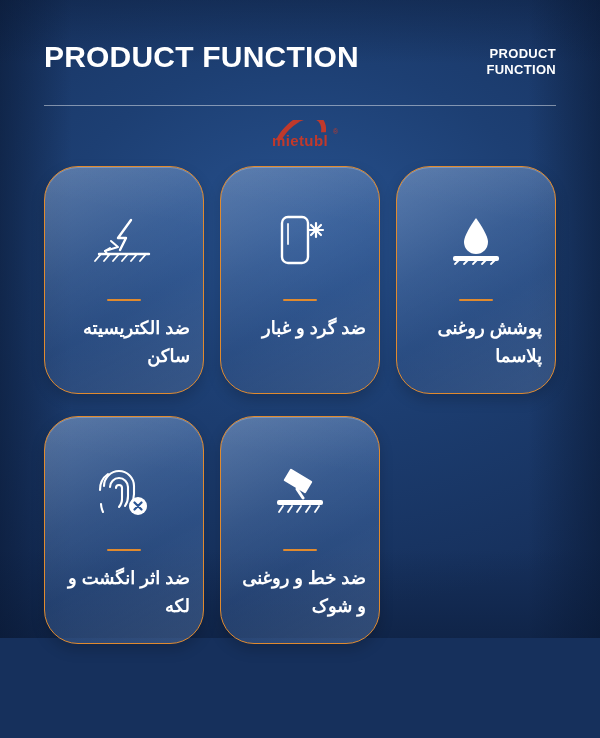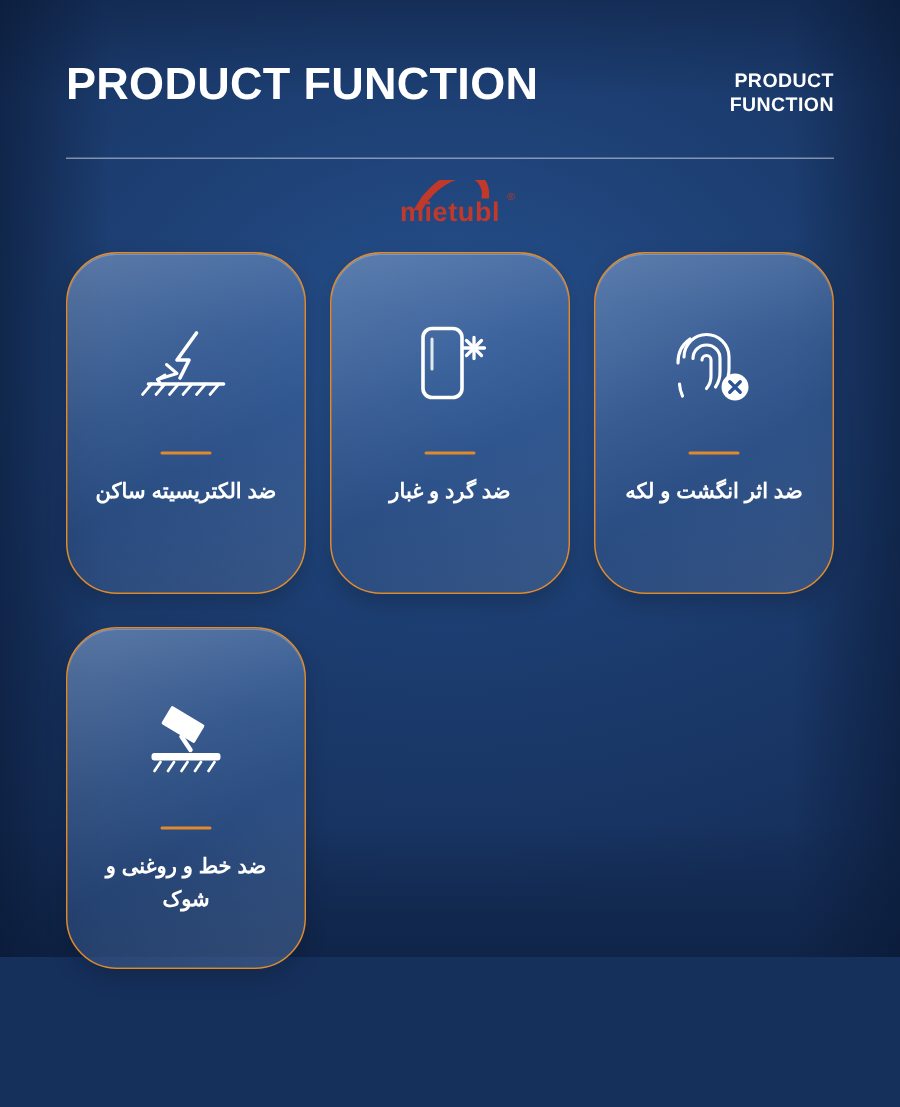--- a/index.html
+++ b/index.html
@@ -88,21 +88,21 @@
     width: 62px; height: 40px;
     border-radius: 50%;
     border: 5px solid #c0392b;
     border-bottom-color: transparent;
     border-left-color: transparent;
     transform: rotate(-45deg);
     box-sizing: border-box;
   }
   .brand-text {
     color: #c0392b;
-    font-size: 18px;
+    font-size: 15px;
     font-weight: bold;
     letter-spacing: .4px;
     line-height: 1;
   }
   .brand-tm {
     position: absolute;
     right: -10px; top: 8px;
     color: #c0392b;
     font-size: 7px;
   }
@@ -148,24 +148,24 @@
   .rule {
     margin-top: 26px;
     width: 34px; height: 2.5px;
     background: #e08a2e;
     border-radius: 2px;
   }
   .label {
     margin-top: 14px;
     width: 132px;
     color: #ffffff;
-    font-size: 14px;
+    font-size: 18px;
     font-weight: bold;
     line-height: 1.55;
-    text-align: center;
+    text-align: right;
     direction: rtl;
   }
 </style>
 </head>
 <body>
 
 <div id="page">
   <div class="content">
 
     <div class="header">
@@ -210,20 +210,32 @@
             <rect x="12" y="6" width="26" height="46" rx="6"></rect>
             <path d="M18 13 L18 33" stroke-width="2" opacity=".85"></path>
             <path d="M46 12 L46 26 M39 19 L53 19" stroke-width="2.2"></path>
             <path d="M41 14 L51 24 M51 14 L41 24" stroke-width="2.2"></path>
           </svg>
         </div>
         <div class="rule"></div>
         <div class="label">ضد گرد و غبار</div>
       </div>
 
+      <div class="card">
+        <div class="gloss"></div>
+        <div class="icon-box">
+          <svg width="62" height="58" viewBox="0 0 62 58" fill="none" stroke="#ffffff" stroke-width="2.4" stroke-linecap="round" stroke-linejoin="round">
+            <path d="M31 6 C31 6 19 22 19 30 a12 12 0 0 0 24 0 C43 22 31 6 31 6 Z" fill="#ffffff" stroke="none"></path>
+            <rect x="8" y="44" width="46" height="5" rx="2" fill="#ffffff" stroke="none"></rect>
+            <path d="M10 52 L14 48 M19 52 L23 48 M28 52 L32 48 M37 52 L41 48 M46 52 L50 48" stroke-width="1.8"></path>
+          </svg>
+        </div>
+        <div class="rule"></div>
+        <div class="label">پوشش روغنی پلاسما</div>
+      </div>
 
       <div class="card">
         <div class="gloss"></div>
         <div class="icon-box">
           <svg width="58" height="62" viewBox="0 0 58 62" fill="none" stroke="#ffffff" stroke-width="2.1" stroke-linecap="round" stroke-linejoin="round">
             <path d="M9 26 a15 15 0 0 1 30 0 v8 a22 22 0 0 1 -3 11"></path>
             <path d="M15 27 a9 9 0 0 1 18 0 v9 a17 17 0 0 1 -3 10"></path>
             <path d="M21 28 a3 3 0 0 1 6 0 v10 a13 13 0 0 1 -3 9"></path>
             <path d="M5 30 a19 19 0 0 1 8 -16"></path>
             <path d="M6 44 a22 22 0 0 0 2 8"></path>

